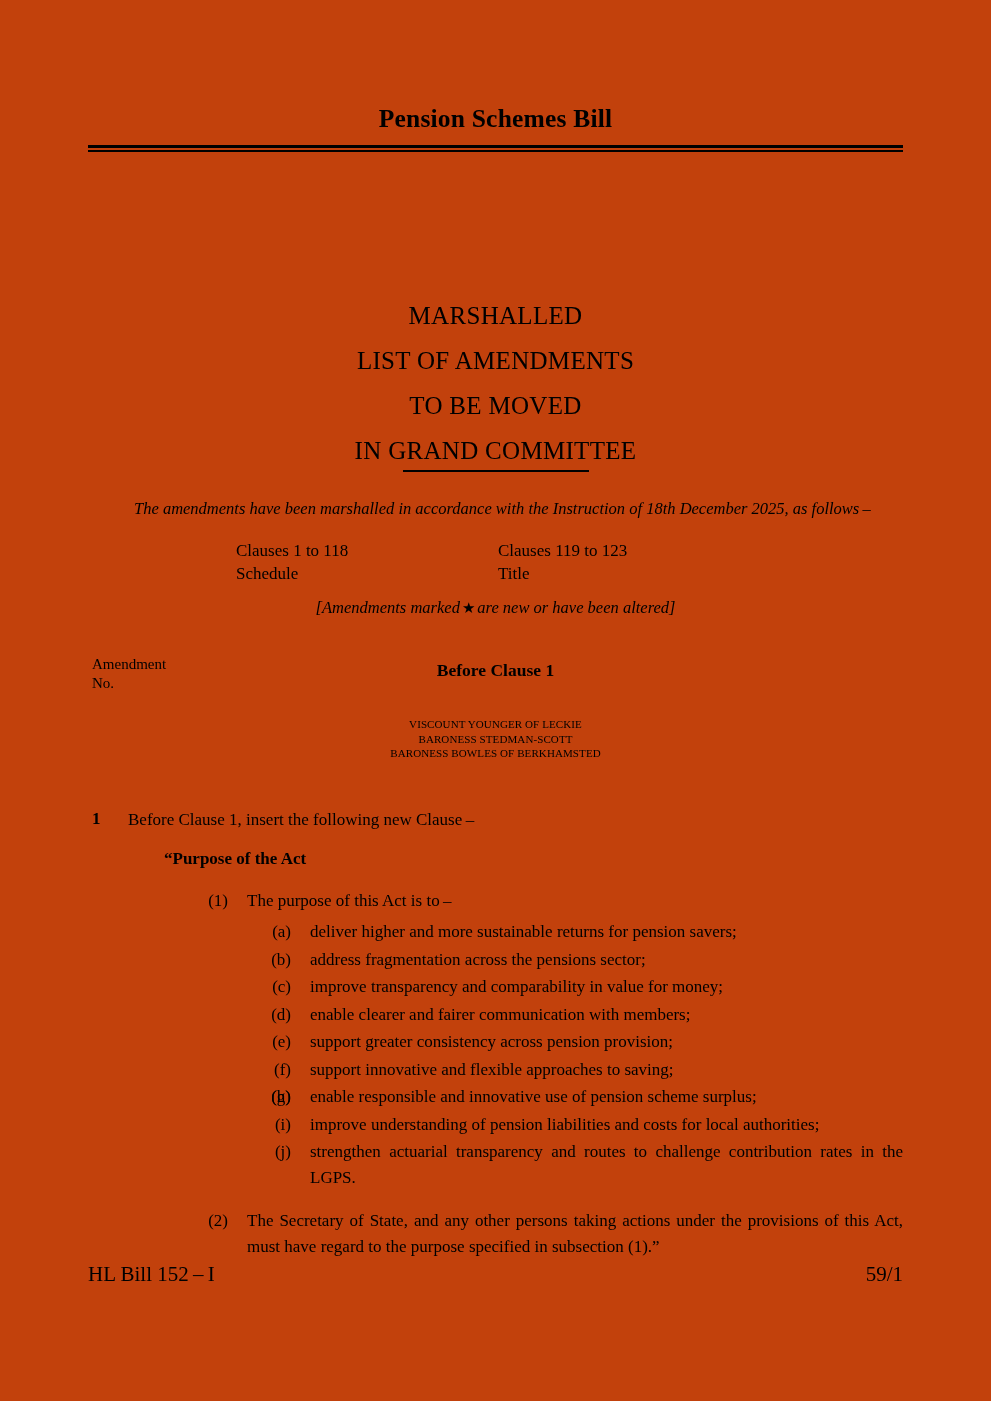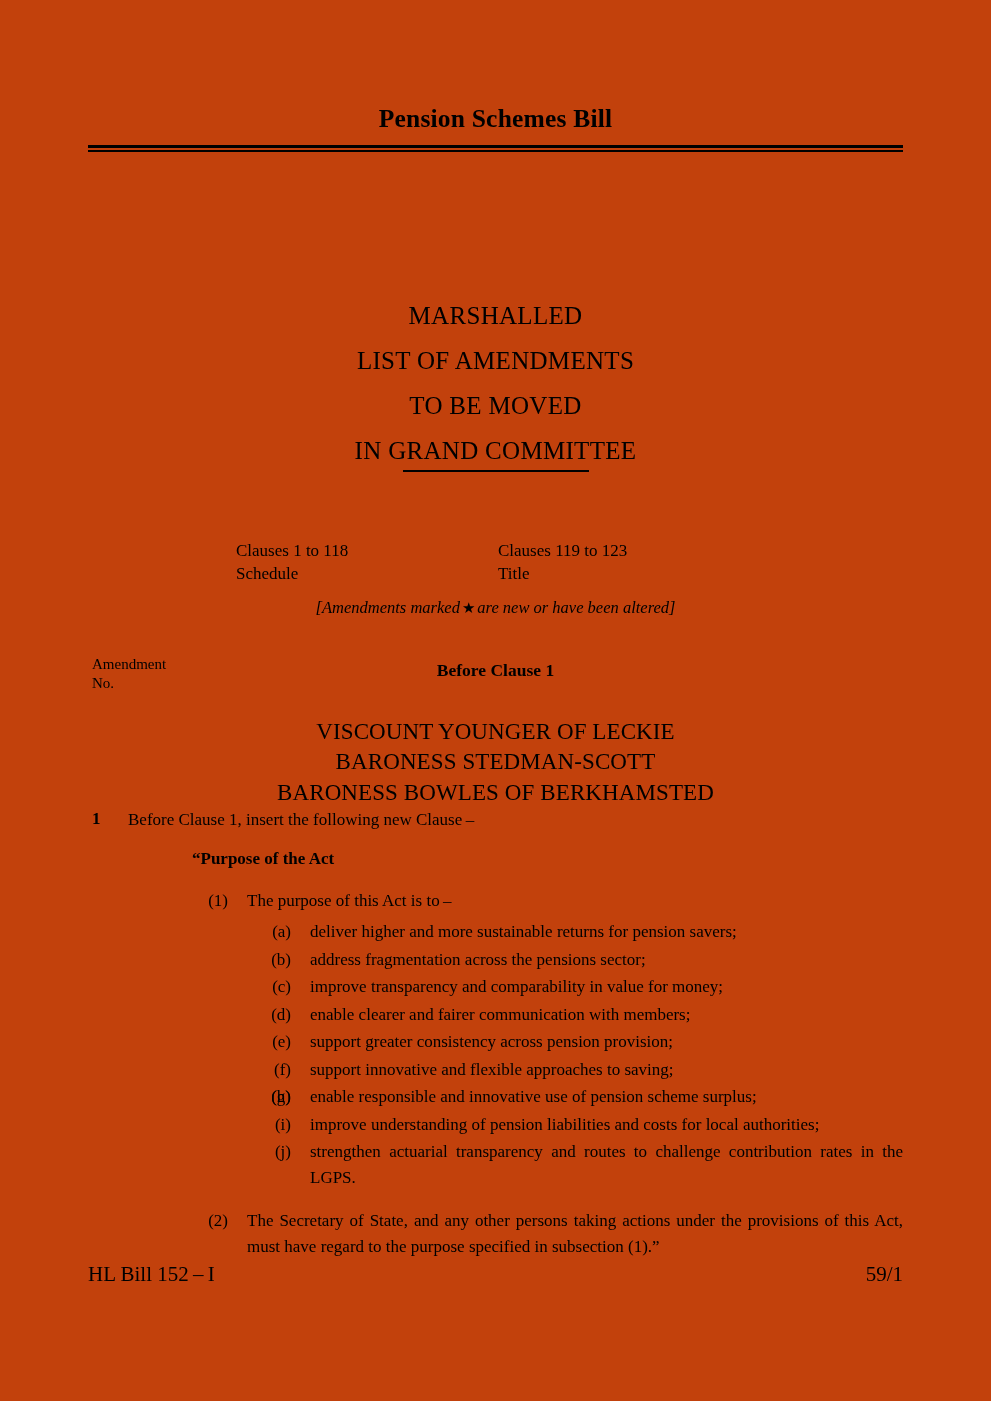--- a/index.html
+++ b/index.html
@@ -141,21 +141,21 @@
     font-size: 17.5px;
   }
 
   
   .sponsors {
     position: absolute;
     left: 88px;
     right: 88px;
     top: 717px;
     text-align: center;
-    font-size: 23px;
+    font-size: 11px;
     line-height: 1.32;
     letter-spacing: 0.1px;
   }
 
   
   .amendment {
     position: absolute;
     left: 88px;
     right: 88px;
     top: 809px;
@@ -166,21 +166,21 @@
     top: 0;
     font-weight: bold;
     font-size: 17px;
   }
   .lead-in {
     margin-left: 40px;
     font-size: 17px;
     line-height: 1.35;
   }
   .new-clause-title {
-    margin-left: 104px;
+    margin-left: 76px;
     margin-top: 17px;
     font-weight: bold;
     font-size: 17px;
   }
 
   .sub-list {
     margin-top: 19px;
   }
   .sub-item {
     position: relative;
@@ -241,20 +241,21 @@
 
   <div class="header-block">
     <div class="hline">MARSHALLED</div>
     <div class="hline">LIST OF AMENDMENTS</div>
     <div class="hline">TO BE MOVED</div>
     <div class="hline">IN GRAND COMMITTEE</div>
   </div>
 
   <div class="short-rule"></div>
 
+  <div class="instruction">The amendments have been marshalled in accordance with the Instruction of 18th December 2025, as follows –</div>
 
   <div class="clause-cols">
     <div class="row">
       <div class="col-a">Clauses 1 to 118</div>
       <div class="col-b">Clauses 119 to 123</div>
     </div>
     <div class="row">
       <div class="col-a">Schedule</div>
       <div class="col-b">Title</div>
     </div>

